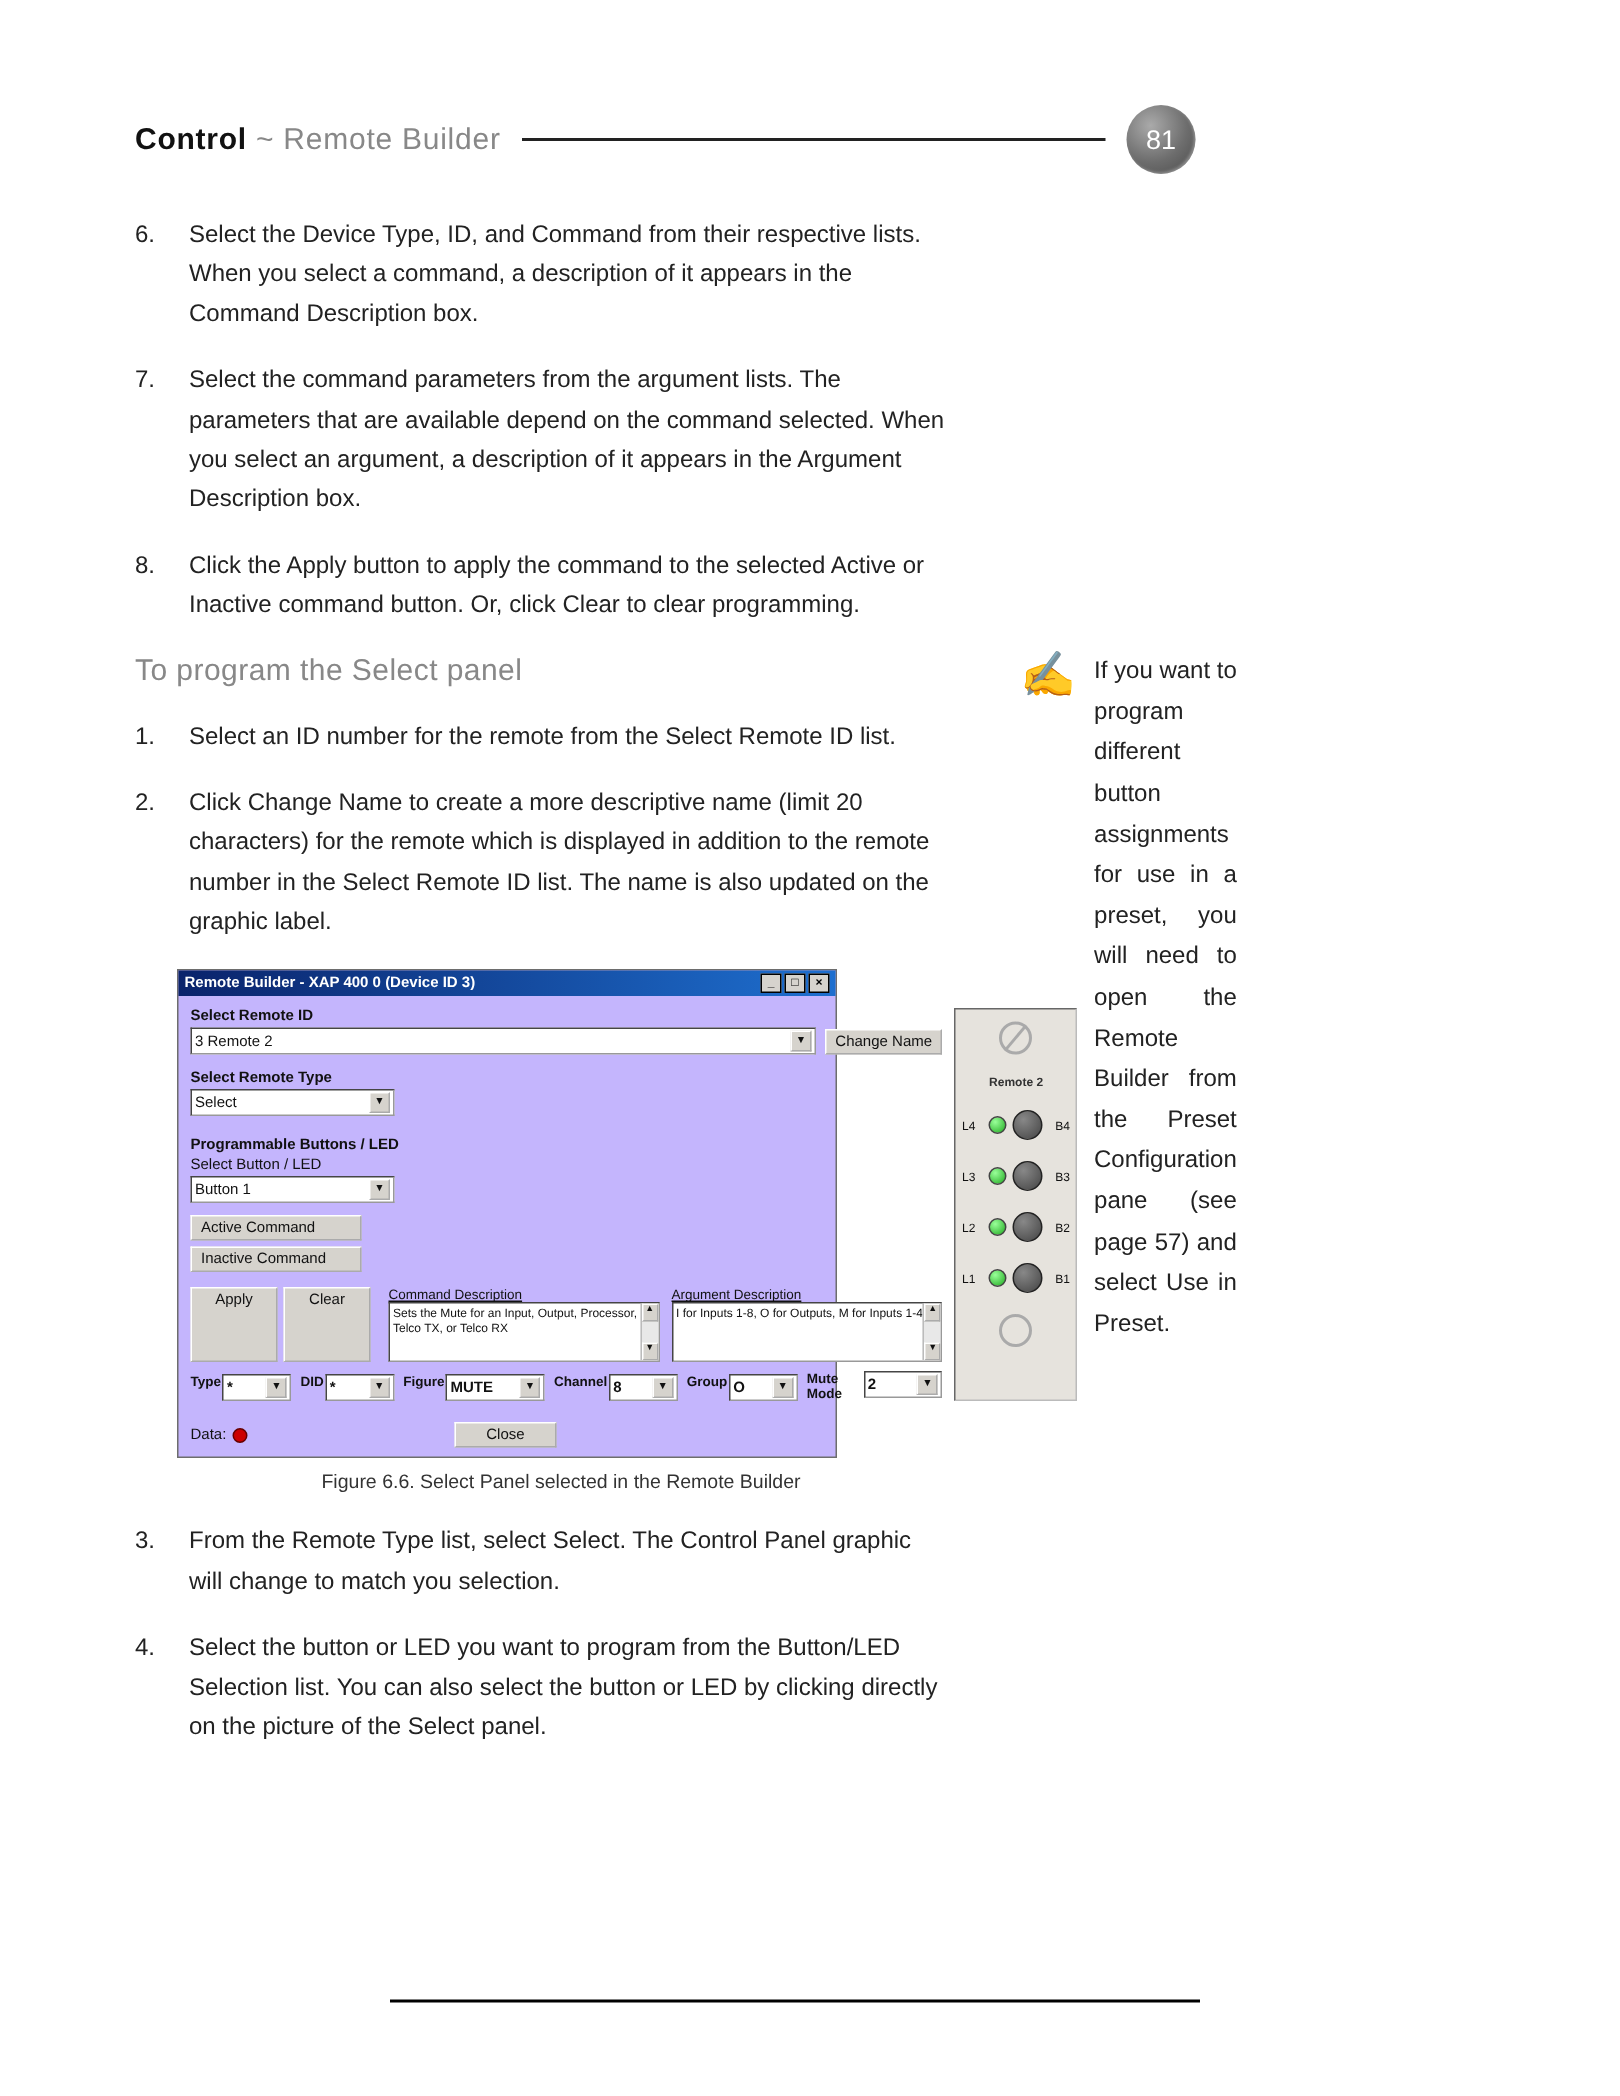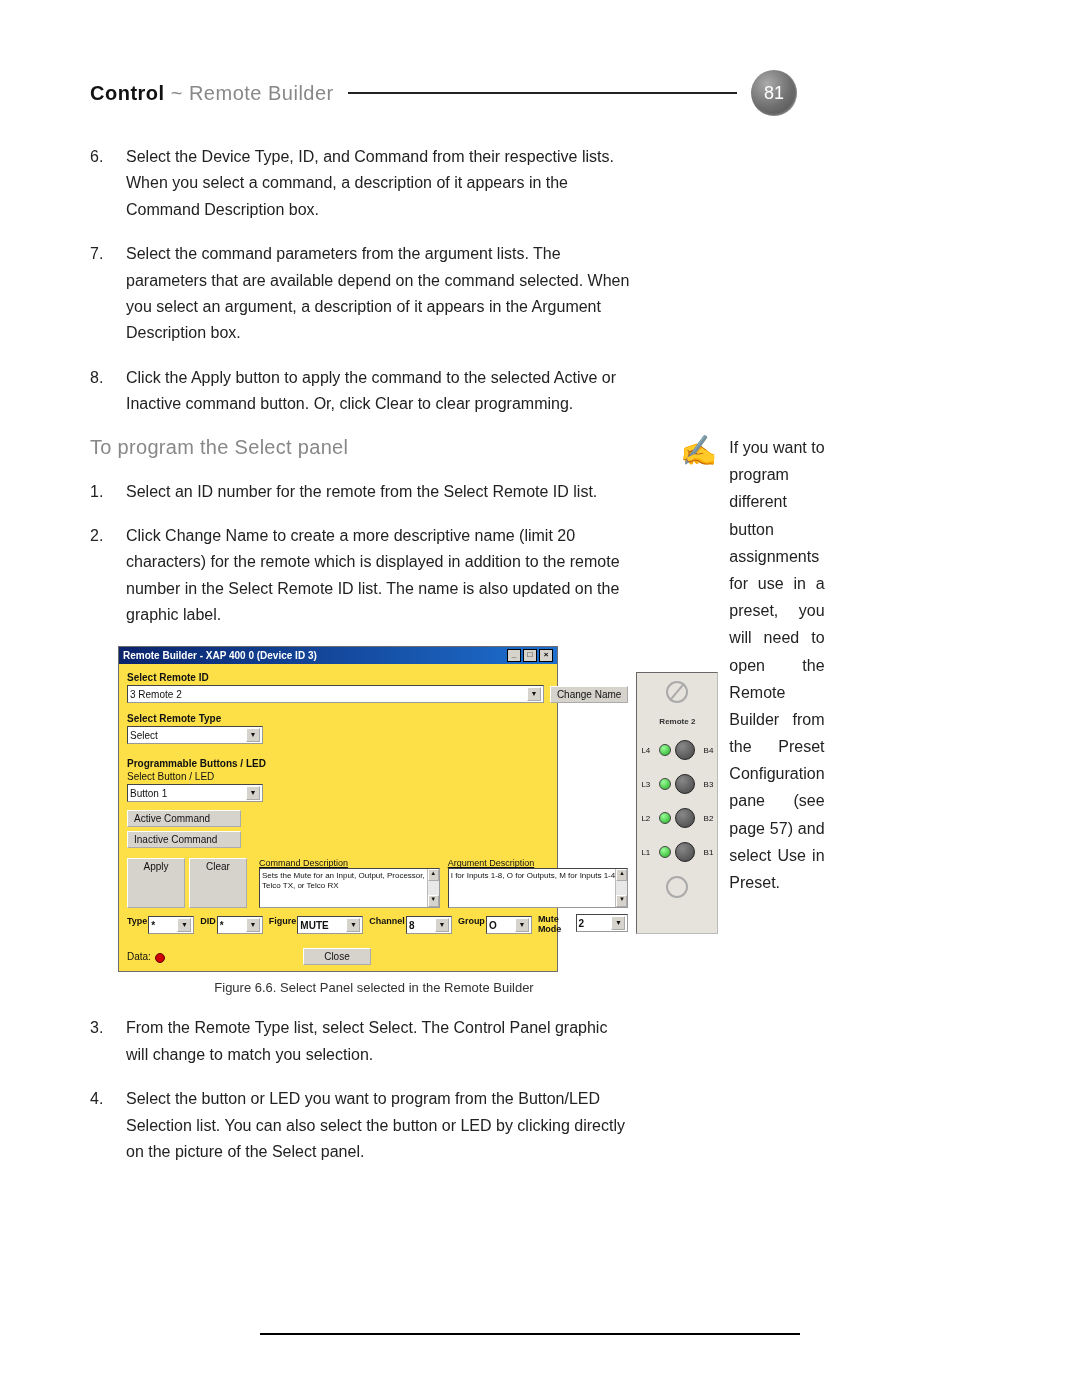--- a/index.html
+++ b/index.html
@@ -88,21 +88,21 @@
     text-align: center;
     font-size: 13px;
     color: #333;
     margin-top: 8px;
   }
 
   
   .win {
     width: 440px;
     box-sizing: border-box;
-    background: #fde047;
+    background: #c4b5fd;
     border: 1px solid #6d6d6d;
     font-family: "MS Sans Serif", Tahoma, sans-serif;
     font-size: 10px;
     color: #111;
   }
   .titlebar {
     background: linear-gradient(to right, #0a236b, #1e6fcf);
     color: #fff;
     display: flex;
     align-items: center;

